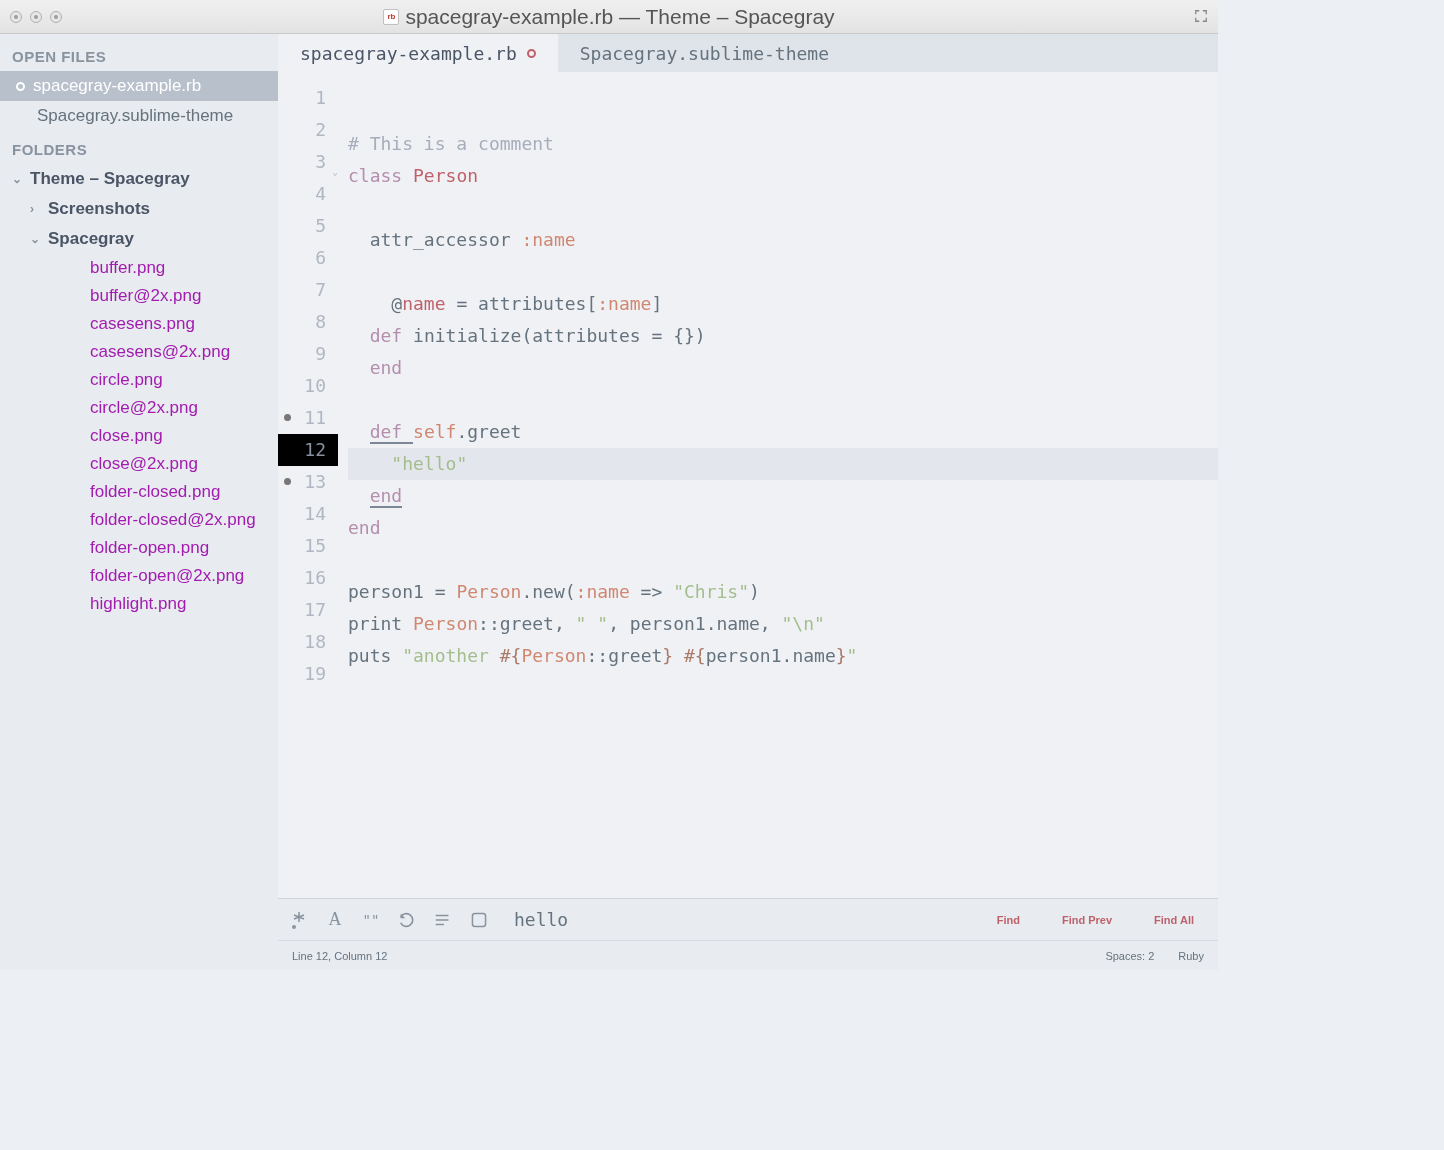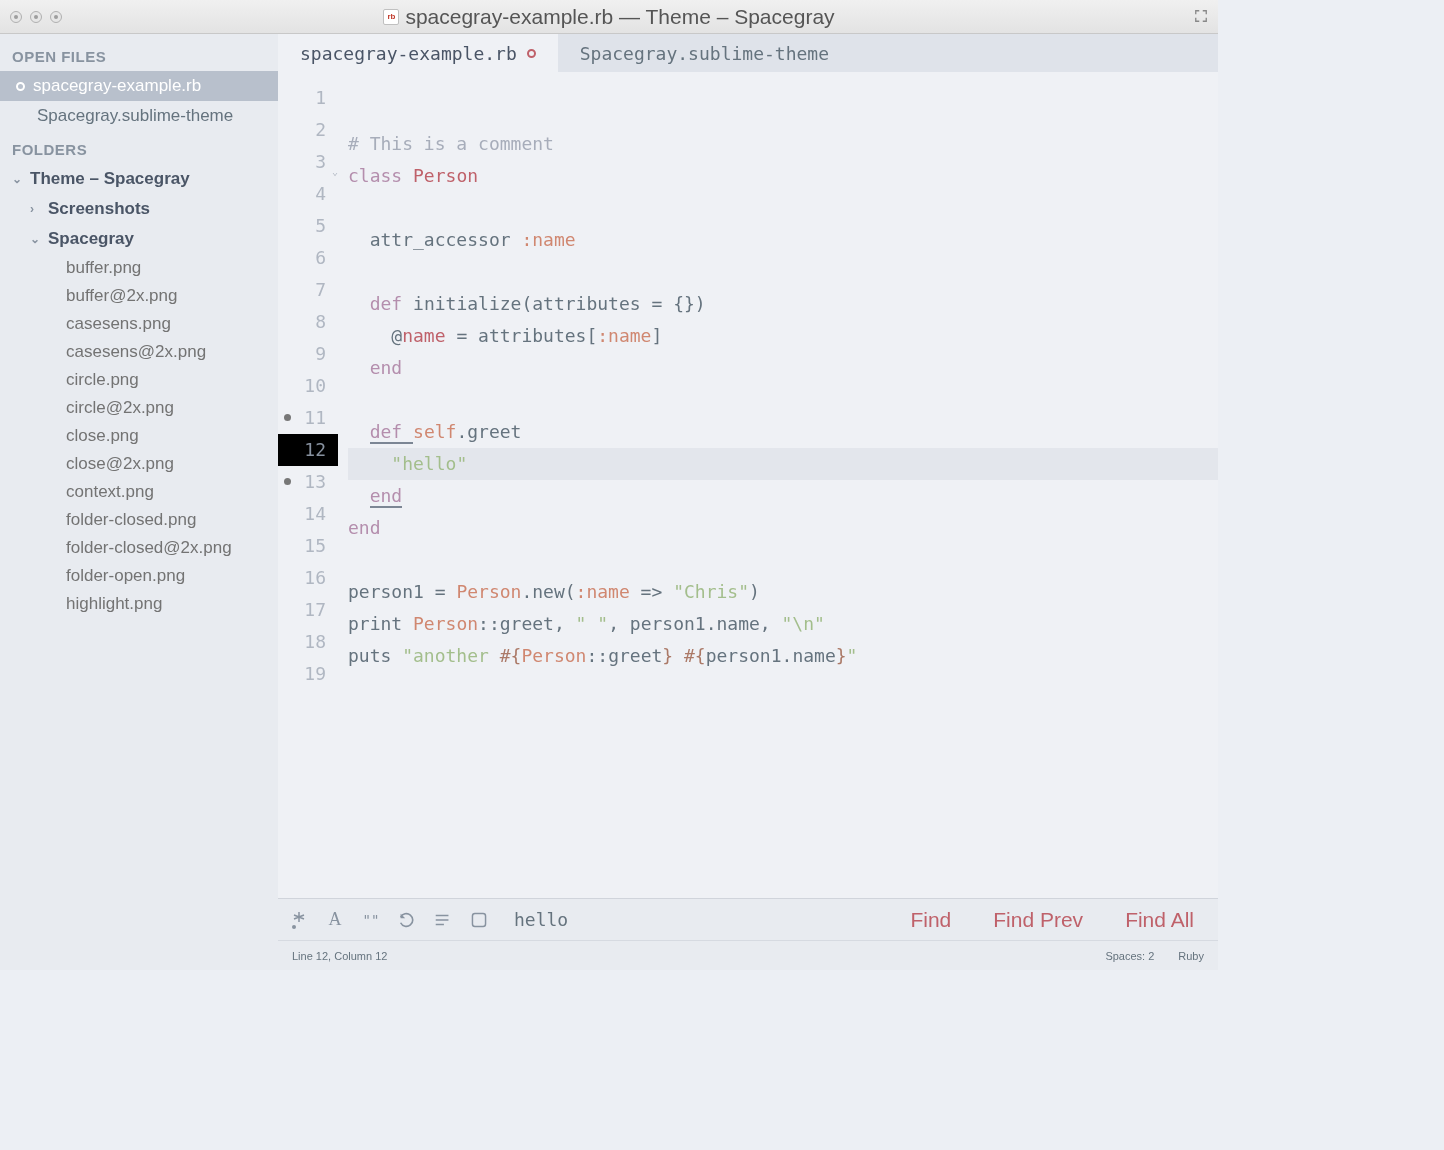--- a/index.html
+++ b/index.html
@@ -73,22 +73,22 @@
 }
 .sidebar .file-item .spacer { width: 13px; flex-shrink: 0; }
 .sidebar .folder-row {
   padding: 5px 12px 5px 12px;
   display: flex; align-items: center; gap: 6px;
   color: #4a5566; font-weight: 600; cursor: pointer;
 }
 .sidebar .folder-row.sub { padding-left: 30px; }
 .sidebar .chev { width: 12px; display: inline-block; color: #8893a0; font-size: 12px; }
 .sidebar .file-leaf {
-  padding: 4px 12px 4px 66px;
-  color: #737373; cursor: pointer;
+  padding: 4px 12px 4px 90px;
+  color: #a21caf; cursor: pointer;
 }
 .editor { flex: 1; display: flex; flex-direction: column; background: #eff1f5; }
 .tabbar {
   height: 38px; background: #dfe3ea;
   display: flex; align-items: stretch;
 }
 .tab {
   display: flex; align-items: center; gap: 10px;
   padding: 0 22px; font-size: 18px;
   color: #65737e; cursor: pointer;
@@ -120,21 +120,21 @@
 .tok-punc { color: #65737e; }
 .tok-interp { color: #ab7967; }
 .underline { border-bottom: 2px solid #7c8694; }
 
 .findbar {
   height: 42px; background: #e8ebf0; border-top: 1px solid #d0d4db;
   display: flex; align-items: center; padding: 0 10px; gap: 14px;
 }
 .findbar .ficon { width: 22px; height: 22px; color: #8893a0; display: flex; align-items: center; justify-content: center; }
 .findbar .search-text { font-family: Menlo,Consolas,monospace; font-size: 18px; color: #65737e; flex: 1; margin-left: 10px; }
-.findbar .btn { color: #bf616a; font-size: 21px; cursor: pointer; padding: 0 14px; }
+.findbar .btn { color: #bf616a; font-size: 11px; cursor: pointer; padding: 0 14px; font-weight: bold; }
 
 .statusbar {
   height: 30px; background: #e8ebf0; border-top: 1px solid #d6dae1;
   display: flex; align-items: center; justify-content: space-between;
   padding: 0 14px; font-size: 11px; color: #65737e;
 }
 .statusbar .right { display: flex; gap: 24px; }
 </style>
 </head>
 <body>
@@ -191,24 +191,24 @@
       </div>
     <div id="files-list">
         <div class="file-leaf">buffer.png</div>
         <div class="file-leaf">buffer@2x.png</div>
         <div class="file-leaf">casesens.png</div>
         <div class="file-leaf">casesens@2x.png</div>
         <div class="file-leaf">circle.png</div>
         <div class="file-leaf">circle@2x.png</div>
         <div class="file-leaf">close.png</div>
         <div class="file-leaf">close@2x.png</div>
-        <div class="file-leaf">context.png</div>
         <div class="file-leaf">folder-closed.png</div>
         <div class="file-leaf">folder-closed@2x.png</div>
         <div class="file-leaf">folder-open.png</div>
+        <div class="file-leaf">folder-open@2x.png</div>
         <div class="file-leaf">highlight.png</div>
       </div>
   </div>
 
   <div class="editor">
     <div class="tabbar" id="tabbar">
         <div class="tab active">
           <span>spacegray-example.rb</span>
           <div class="dirty-dot"></div>
         </div>
@@ -238,22 +238,22 @@
           <div class="ln">18</div>
           <div class="ln">19</div>
         </div>
       <div class="code" id="code">
           <div class="line"><span></span></div>
           <div class="line"><span class="tok-comment"># This is a comment</span></div>
           <div class="line"><span class="tok-kw">class </span><span class="tok-class">Person</span></div>
           <div class="line"><span></span></div>
           <div class="line"><span class="tok-def">  attr_accessor </span><span class="tok-sym">:name</span></div>
           <div class="line"><span></span></div>
+          <div class="line"><span class="tok-punc">    @</span><span class="tok-var">name</span><span class="tok-punc"> = attributes[</span><span class="tok-sym">:name</span><span class="tok-punc">]</span></div>
           <div class="line"><span>  </span><span class="tok-kw">def </span><span class="tok-fn">initialize</span><span class="tok-punc">(attributes = {})</span></div>
-          <div class="line"><span class="tok-punc">    @</span><span class="tok-var">name</span><span class="tok-punc"> = attributes[</span><span class="tok-sym">:name</span><span class="tok-punc">]</span></div>
           <div class="line"><span>  </span><span class="tok-kw">end</span></div>
           <div class="line"><span></span></div>
           <div class="line"><span>  </span><span class="tok-kw underline">def </span><span class="tok-const">self</span><span class="tok-fn">.greet</span></div>
           <div class="line hl"><span>    </span><span class="tok-str">"hello"</span></div>
           <div class="line"><span>  </span><span class="tok-kw underline">end</span></div>
           <div class="line"><span class="tok-kw">end</span></div>
           <div class="line"><span></span></div>
           <div class="line"><span class="tok-punc">person1 = </span><span class="tok-const">Person</span><span class="tok-punc">.new(</span><span class="tok-sym">:name</span><span class="tok-punc"> =&gt; </span><span class="tok-str">"Chris"</span><span class="tok-punc">)</span></div>
           <div class="line"><span class="tok-punc">print </span><span class="tok-const">Person</span><span class="tok-punc">::greet, </span><span class="tok-str">" "</span><span class="tok-punc">, person1.name, </span><span class="tok-str">"\n"</span></div>
           <div class="line"><span class="tok-punc">puts </span><span class="tok-str">"another </span><span class="tok-interp">#{</span><span class="tok-const">Person</span><span class="tok-punc">::greet</span><span class="tok-interp">}</span><span class="tok-str"> </span><span class="tok-interp">#{</span><span class="tok-punc">person1.name</span><span class="tok-interp">}</span><span class="tok-str">"</span></div>

